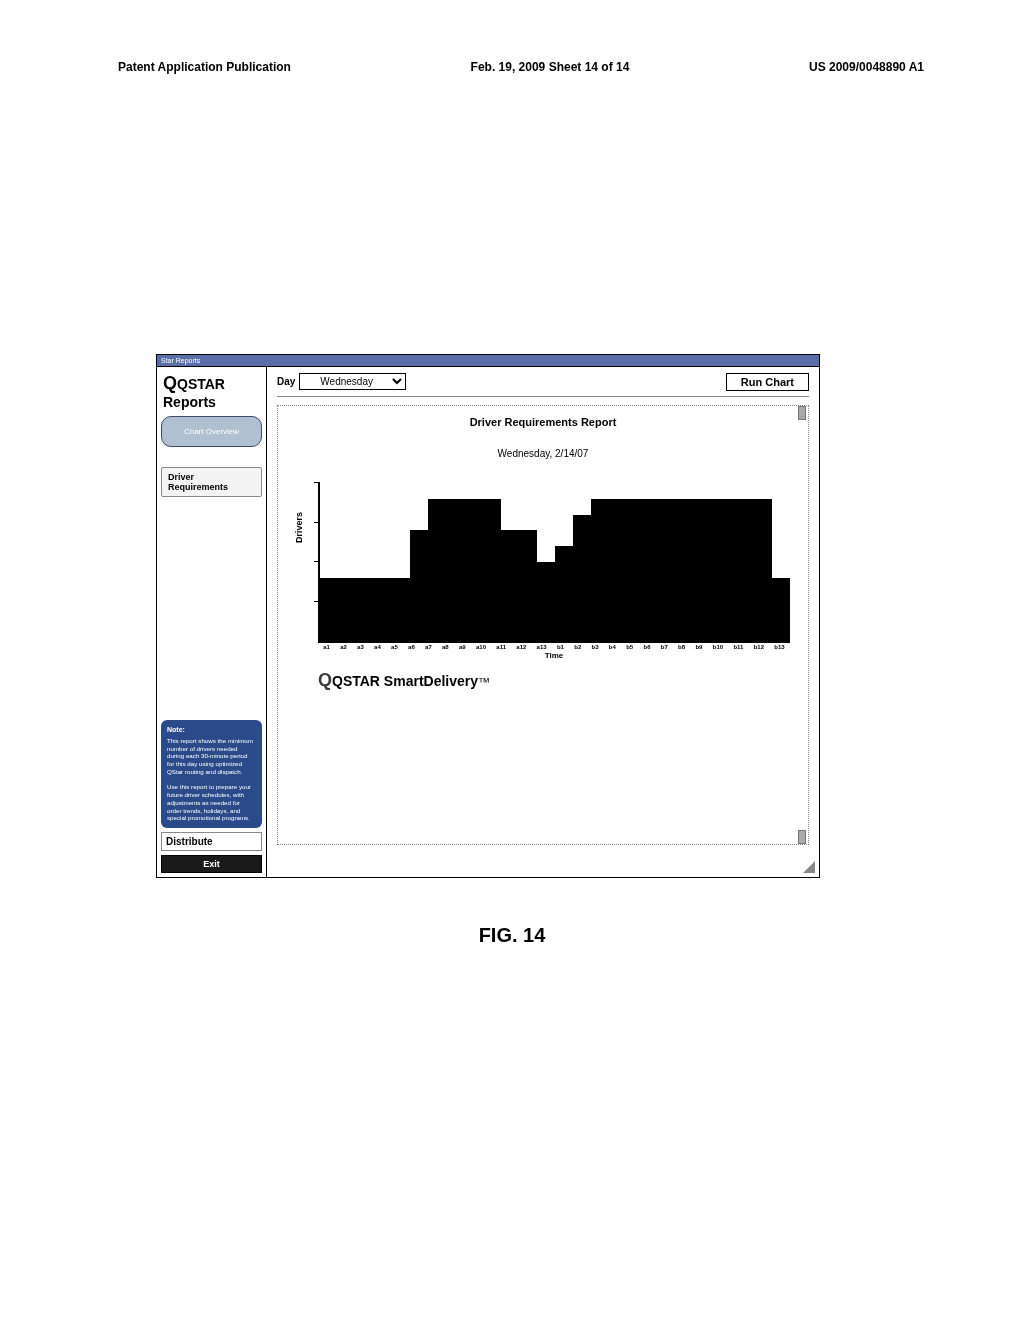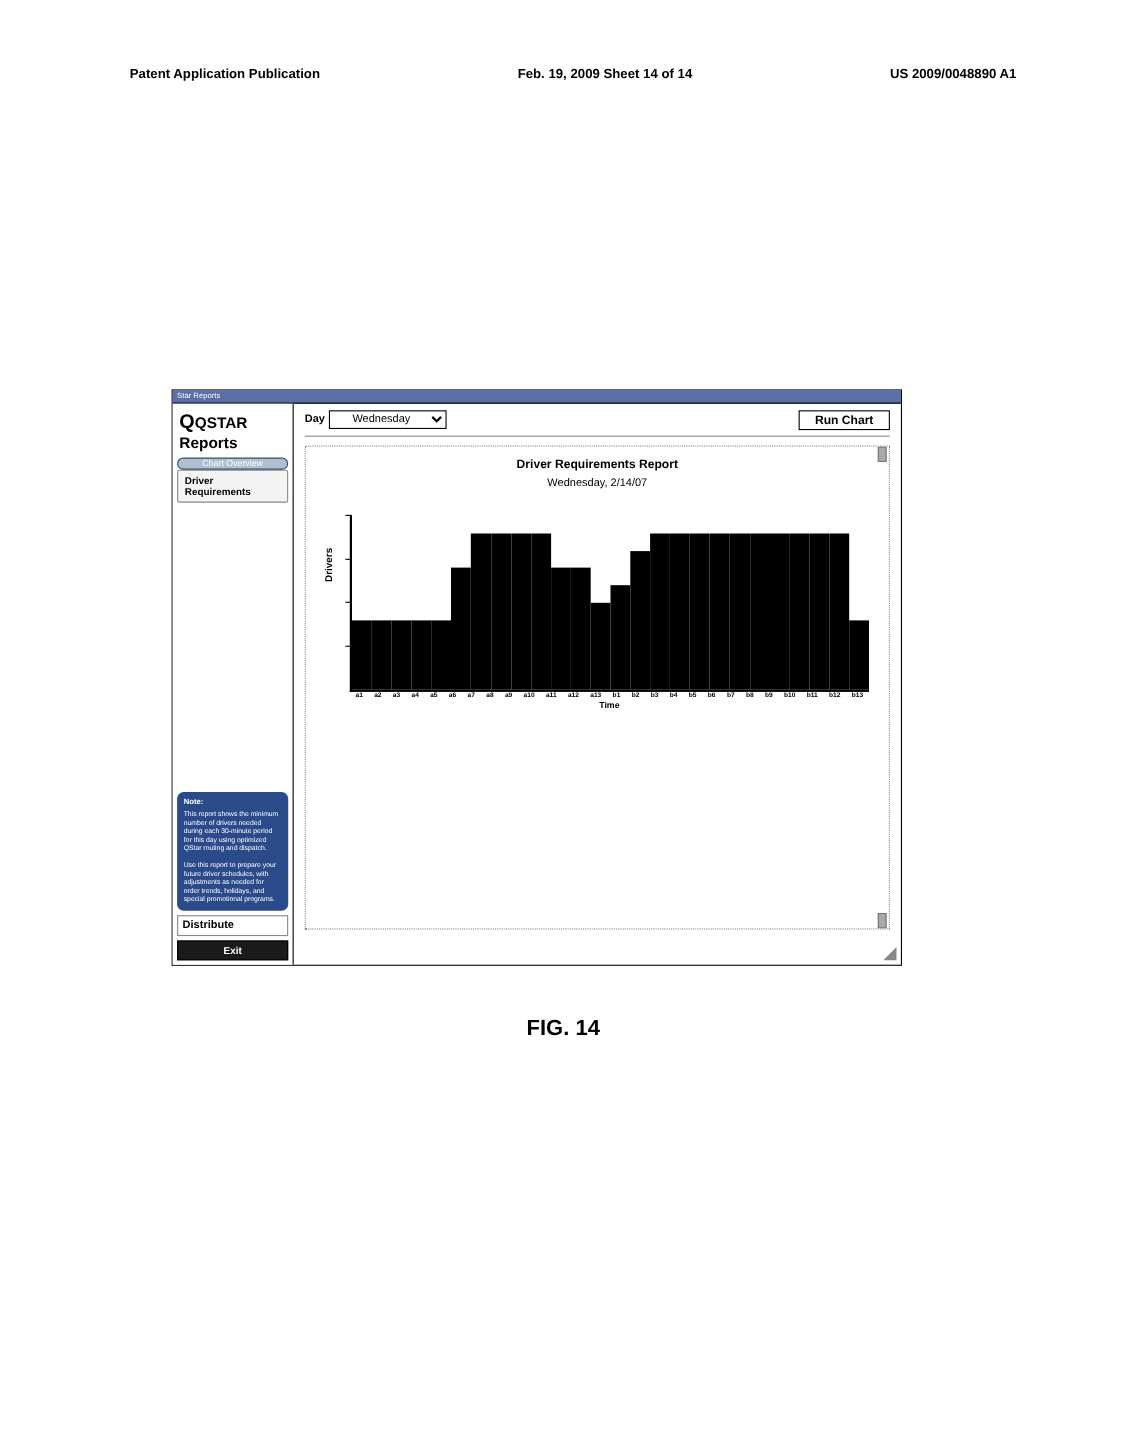--- a/index.html
+++ b/index.html
@@ -60,22 +60,22 @@
     font-size: 14px;
     padding: 2px 0 6px 2px;
   }
   .sb-title .Q { font-size: 18px; font-weight: 900; }
   .sb-tabbtn {
     background: #b0c0d0;
     color: #fff;
     border: 1px solid #3a4a6a;
     border-radius: 10px;
     font-size: 8px;
-    padding: 0 6px;
-    margin-bottom: 0;
+    padding: 10px 6px;
+    margin-bottom: 20px;
     text-align: center;
     image-rendering: pixelated;
     filter: blur(0.3px);
   }
   .sb-item {
     border: 1px solid #888;
     border-radius: 2px;
     padding: 4px 6px;
     font-size: 9px;
     font-weight: bold;
@@ -146,21 +146,21 @@
   
   .report {
     border: 1px dotted #888;
     margin-top: 8px;
     height: 440px;
     padding: 10px 18px 10px 18px;
     position: relative;
     overflow: hidden;
   }
   .rpt-title { text-align: center; font-size: 11px; font-weight: bold; }
-  .rpt-sub   { text-align: center; font-size: 10px; margin-top: 6px; }
+  .rpt-sub   { text-align: center; font-size: 10px; margin-top: 20px; }
 
   
   .chart {
     margin-top: 24px;
     position: relative;
   }
   .chart .ylabel {
     position: absolute;
     left: -2px;
     top: 60px;
@@ -337,20 +337,23 @@
               <span>b8</span>
               <span>b9</span>
               <span>b10</span>
               <span>b11</span>
               <span>b12</span>
               <span>b13</span>
             </div>
           <div class="xlabel">Time</div>
         </div>
 
+        <div class="brand">
+          <span class="Q">Q</span><span>QSTAR SmartDelivery</span><small>™</small>
+        </div>
 
         <div class="vscroll">
           <div class="thumb" style="top:0"></div>
           <div class="thumb" style="bottom:0"></div>
         </div>
       </div>
 
       <div class="grabber"></div>
     </div>
   </div>

